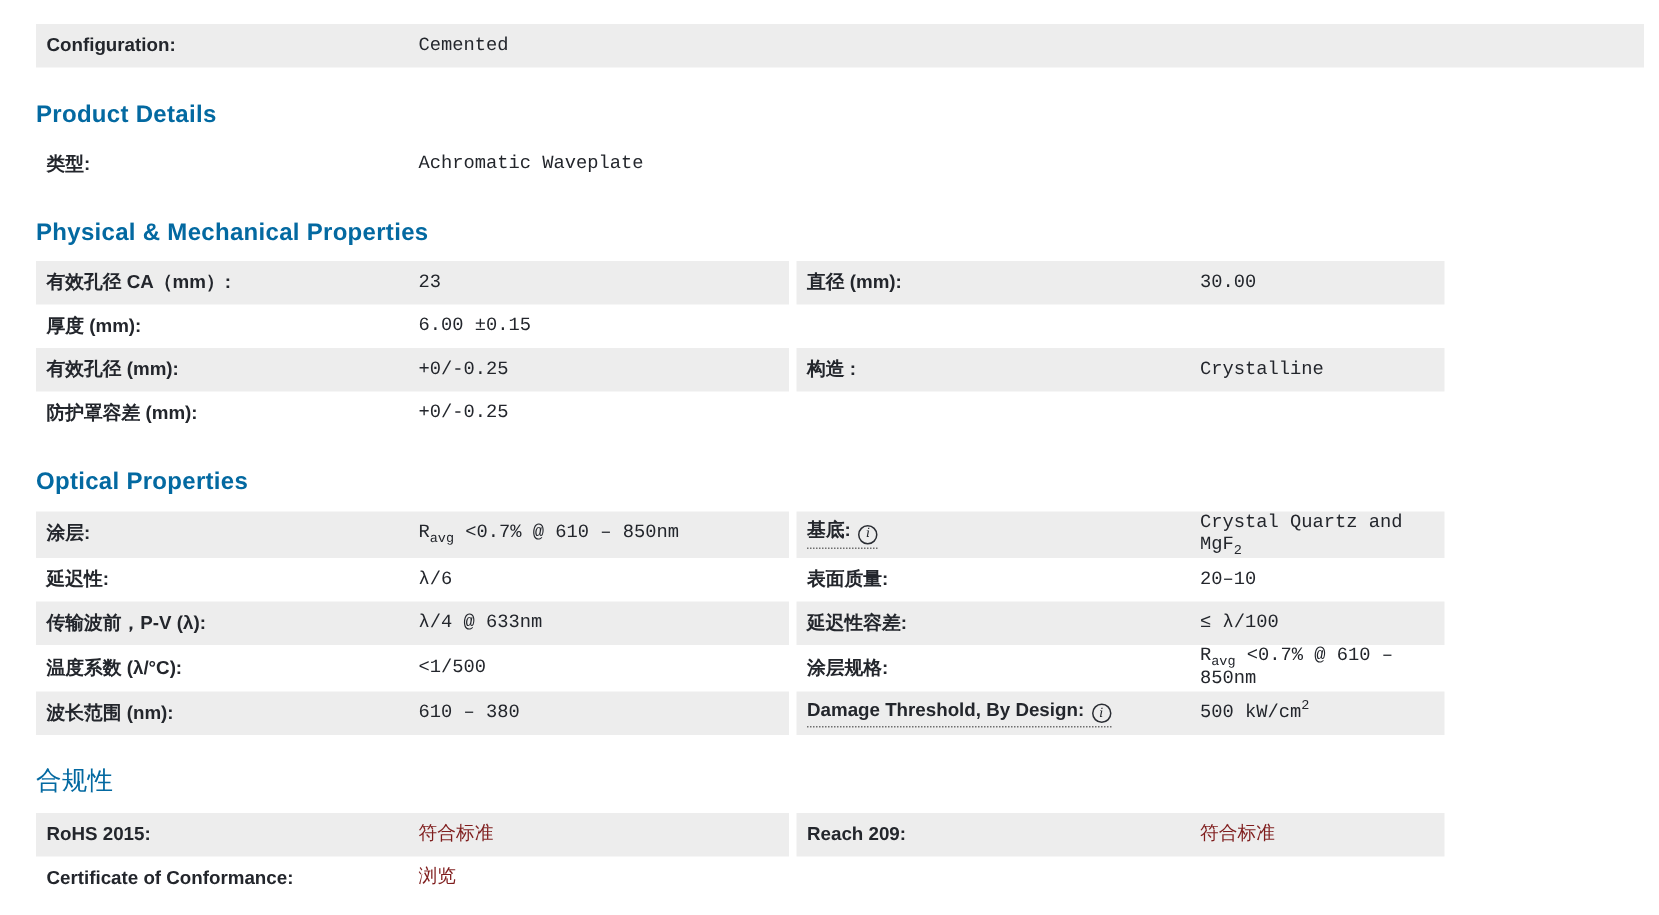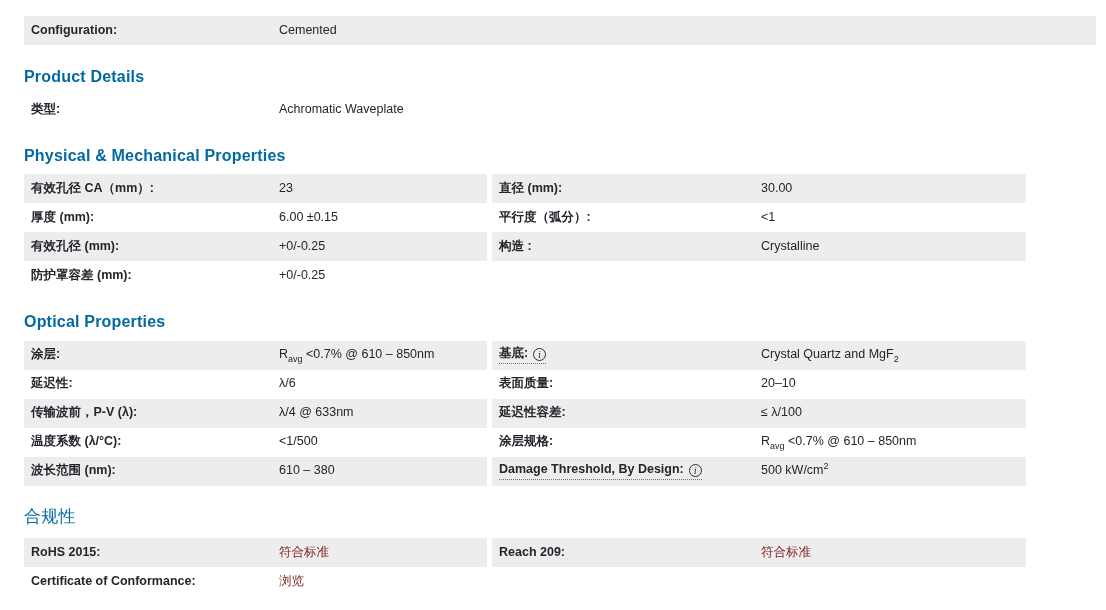--- a/index.html
+++ b/index.html
@@ -17,36 +17,37 @@
     box-sizing: border-box;
   }
   .spec-row { display: flex; }
   .cellblock {
     display: flex;
     align-items: center;
     min-height: 29px;
     box-sizing: border-box;
   }
   .full  { width: 1104px; }
-  .half  { width: 463px; }
-  .half.half-right { margin-left: 5px; width: 534px; }
+  .half  { width: 502px; }
+  .half.half-right { margin-left: 5px; width: 432px; }
   .shaded { background: #EDEDED; }
   .cell-label {
     flex: 0 0 248px;
     padding-left: 7px;
     font-weight: 700;
     font-size: 12.5px;
     line-height: 1.25;
     white-space: nowrap;
   }
   .half-right .cell-label { flex-basis: 262px; }
   .cell-value {
     flex: 1;
     font-size: 12.5px;
     line-height: 1.25;
+    font-family: Liberation Mono, monospace;
   }
   .cell-value sub { font-size: 9px; line-height: 0; }
   .cell-value sup { font-size: 9px; line-height: 0; }
   .section-title {
     font-size: 16px;
     font-weight: 700;
     margin: 22px 0 9px 0;
     line-height: 1.2;
     color: #0369a1;
     letter-spacing: 0.2px;
@@ -111,24 +112,20 @@
         <div class="cellblock half half-right shaded">
           <div class="cell-label">直径 (mm):</div>
           <div class="cell-value"><span>30.00</span></div>
         </div>
       </div>
       <div class="spec-row">
         <div class="cellblock half">
           <div class="cell-label">厚度 (mm):</div>
           <div class="cell-value"><span>6.00 ±0.15</span></div>
         </div>
-        <div class="cellblock half half-right">
-          <div class="cell-label">平行度（弧分）:</div>
-          <div class="cell-value"><span>&lt;1</span></div>
-        </div>
       </div>
       <div class="spec-row">
         <div class="cellblock half shaded">
           <div class="cell-label">有效孔径 (mm):</div>
           <div class="cell-value"><span>+0/-0.25</span></div>
         </div>
         <div class="cellblock half half-right shaded">
           <div class="cell-label">构造 :</div>
           <div class="cell-value"><span>Crystalline</span></div>
         </div>

